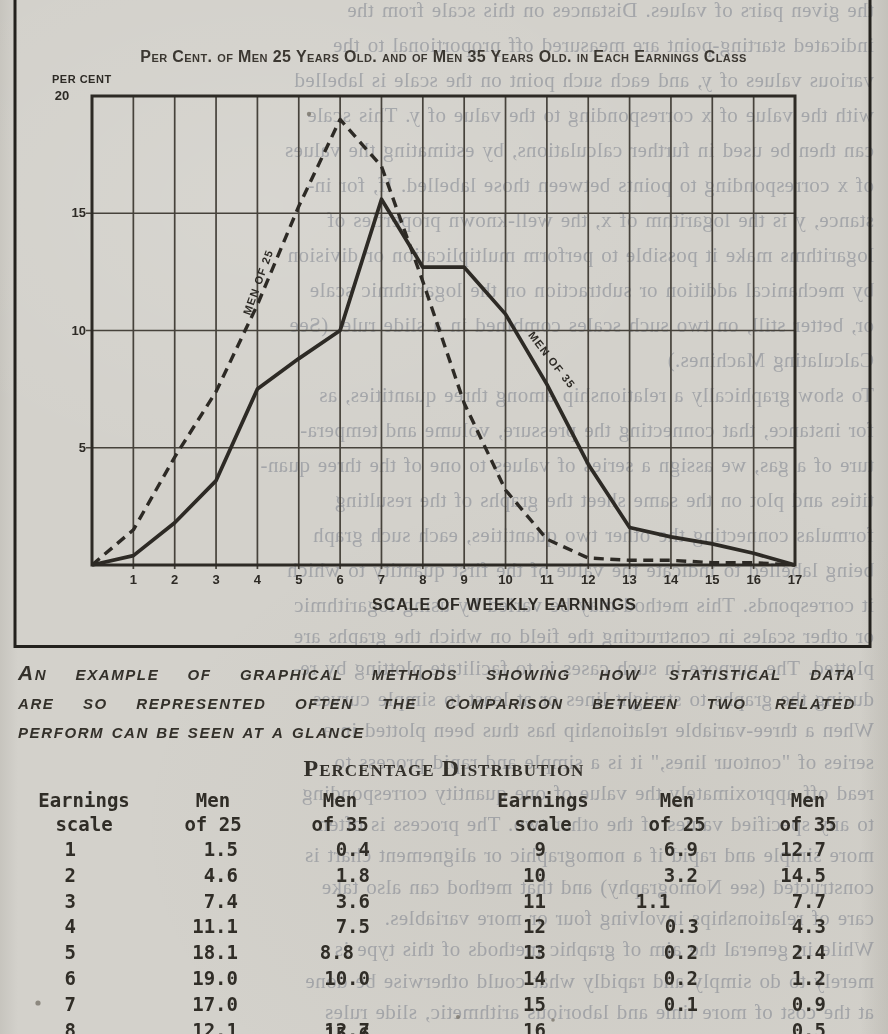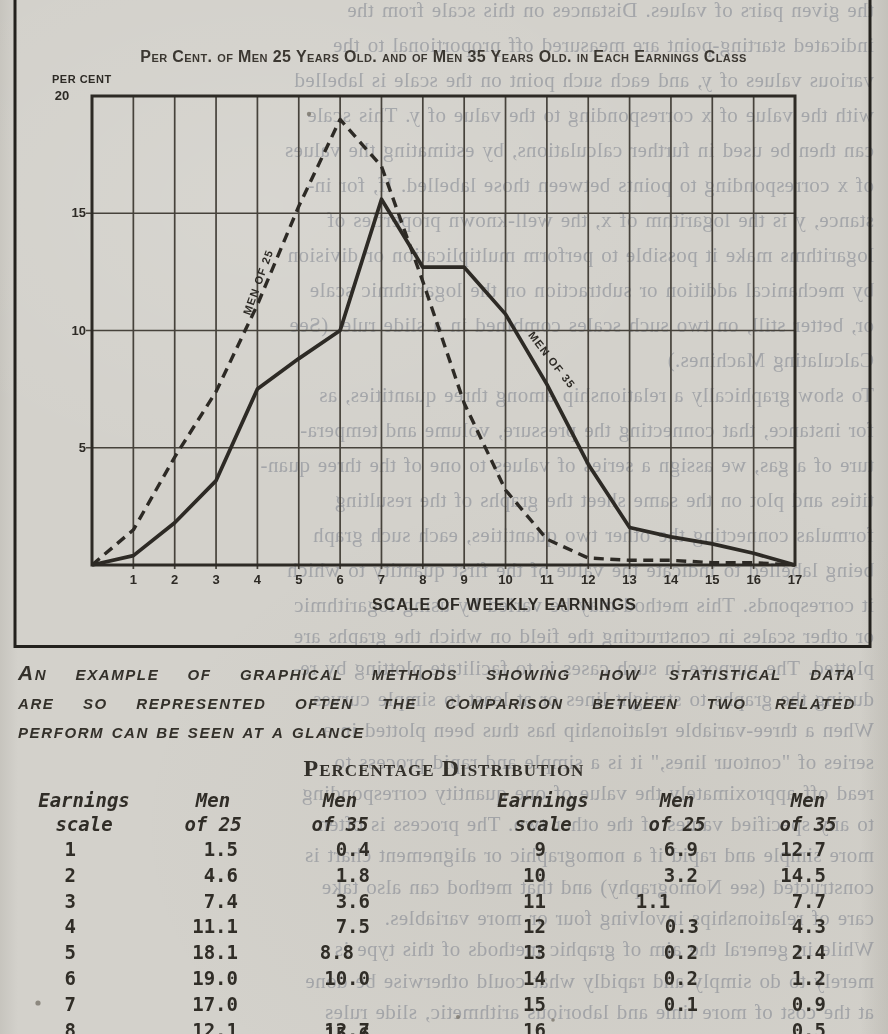--- a/index.html
+++ b/index.html
@@ -43,21 +43,21 @@
     font-size:21px;font-weight:bold;font-variant:small-caps;
     letter-spacing:1.6px;color:#33302a;line-height:24px;font-style:italic;}
   .caption.just{text-align:justify;text-align-last:justify;}
   .table-title{position:absolute;left:0;top:755px;width:888px;text-align:center;z-index:3;
     font-family:"Liberation Serif", serif;font-variant:small-caps;font-weight:bold;
     font-size:24px;letter-spacing:1px;color:#33302a;}
   .tcell{position:absolute;z-index:3;
     font-family:"DejaVu Sans Mono", monospace;font-weight:bold;
     font-size:19px;color:#302d27;white-space:nowrap;}
   .tcell.num{text-align:right;}
-  .tcell.hdr{transform:translateX(-50%);font-style:italic;}
+  .tcell.hdr{transform:translateX(-50%);}
 </style>
 </head>
 <body>
 
 <div class="page">
 
   <div id="bleed-layer">
       <div class="bleed-line" style="top: -2px;">the given pairs of values. Distances on this scale from the</div>
       <div class="bleed-line" style="top: 33px;">indicated starting-point are measured off proportional to the</div>
       <div class="bleed-line" style="top: 68px;">various values of y, and each such point on the scale is labelled</div>

